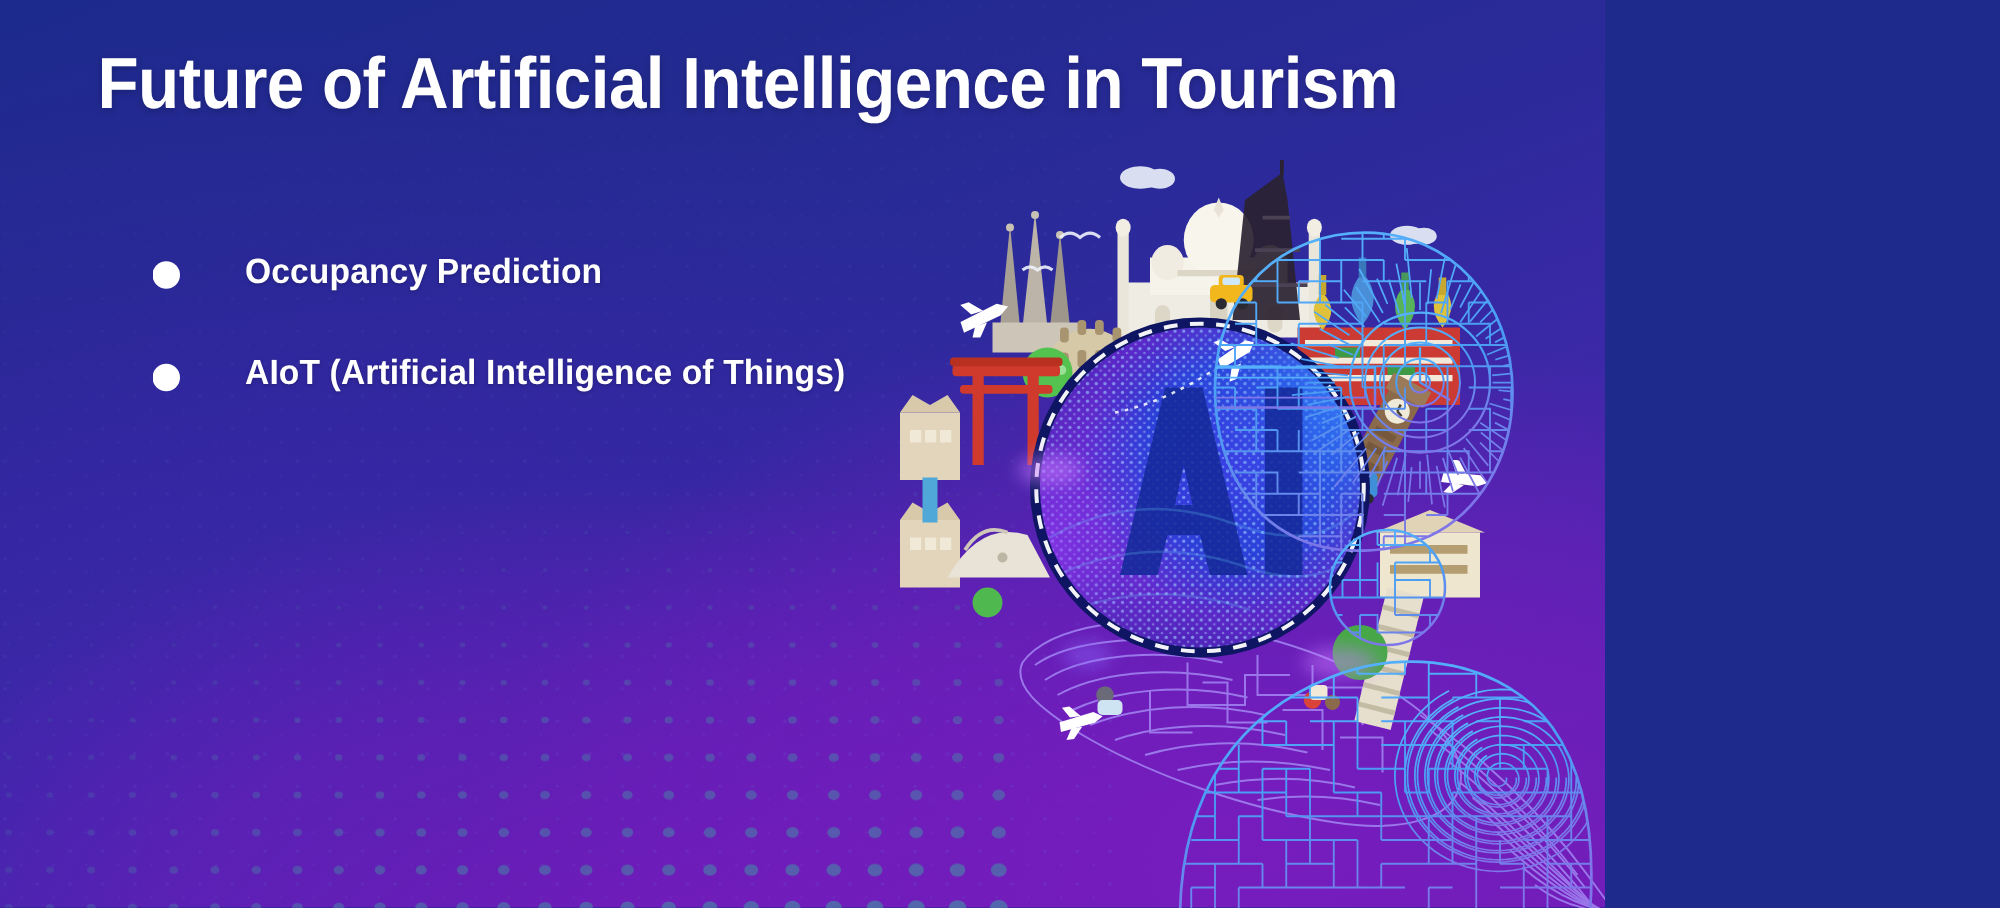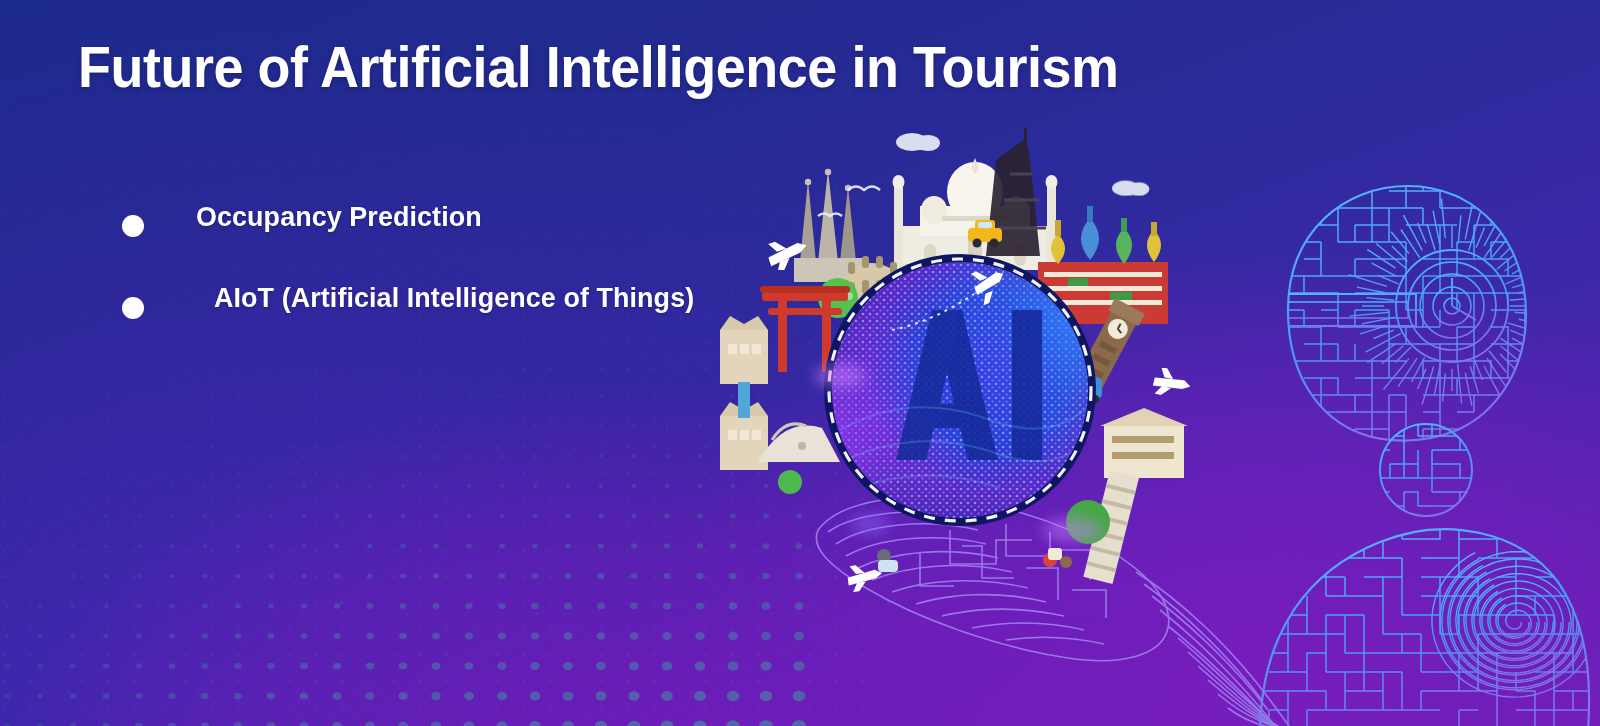--- a/index.html
+++ b/index.html
@@ -6,21 +6,21 @@
   * { margin:0; padding:0; box-sizing:border-box; }
   html, body {
     width:1600px; height:726px;
     overflow:hidden;
     background:#1e2a8c;
     font-family:"Liberation Sans", sans-serif;
   }
 
   #slide {
     position:relative;
-    width:1600px; height:726px;
+    width:1284px; height:726px;
     overflow:hidden;
     background:
       radial-gradient(ellipse 900px 620px at 78% 92%, rgba(120,28,190,0.95) 0%, rgba(120,28,190,0.55) 38%, rgba(120,28,190,0) 68%),
       radial-gradient(ellipse 880px 560px at 40% 108%, rgba(116,26,186,0.92) 0%, rgba(116,26,186,0.45) 45%, rgba(116,26,186,0) 72%),
       radial-gradient(ellipse 1100px 900px at 15% 100%, rgba(70,38,178,0.85) 0%, rgba(62,34,170,0.35) 50%, rgba(60,32,165,0) 78%),
       linear-gradient(160deg, #1d2a8d 0%, #222a90 22%, #2d2a9c 45%, #3c28a8 64%, #5324b0 82%, #6a1fb4 100%);
   }
 
   
   .halftone {
@@ -56,24 +56,24 @@
   }
 
   
   .bullets {
     position:absolute;
     left:122px; top:196px;
     width:620px;
   }
   .bullet-row {
     display:flex;
-    align-items:flex-end;
+    align-items:center;
     margin-bottom:40px;
   }
-  .bullet-row:last-child { margin-bottom:0;gap:18px; }
+  .bullet-row:last-child { margin-bottom:0; }
   .bullet-dot {
     flex:0 0 auto;
     width:22px; height:22px;
     border-radius:50%;
     background:#ffffff;
     margin-top:7px;
   }
   .bullet-text {
     margin-left:52px;
     color:#ffffff;

